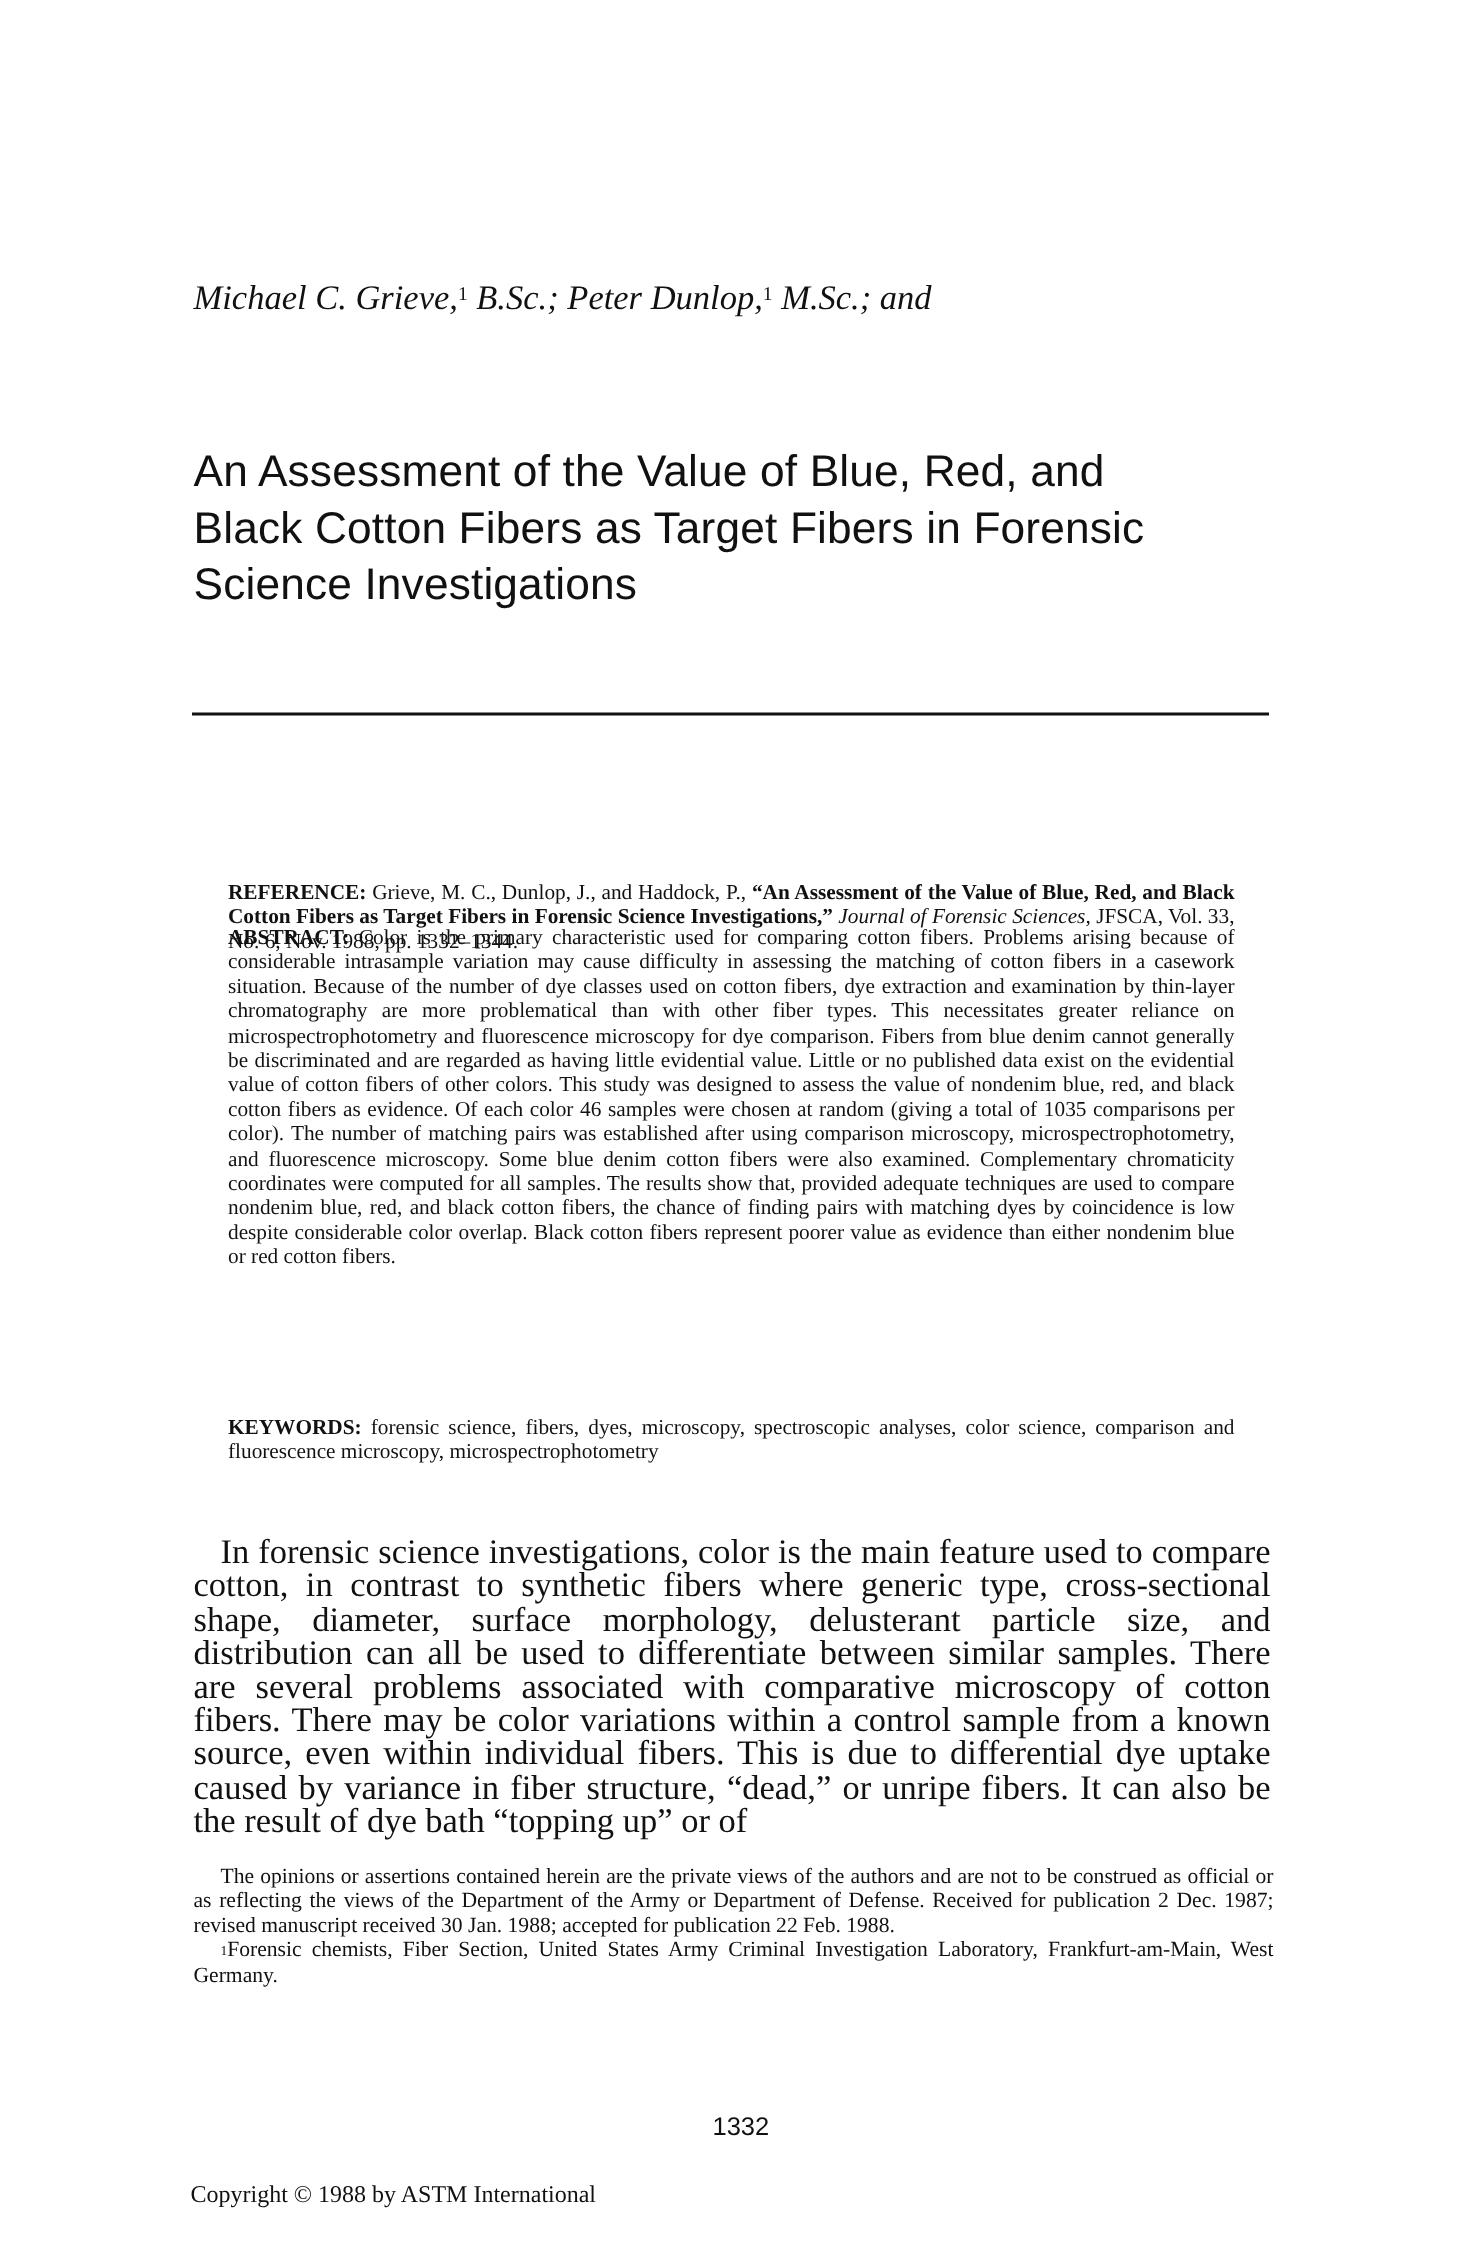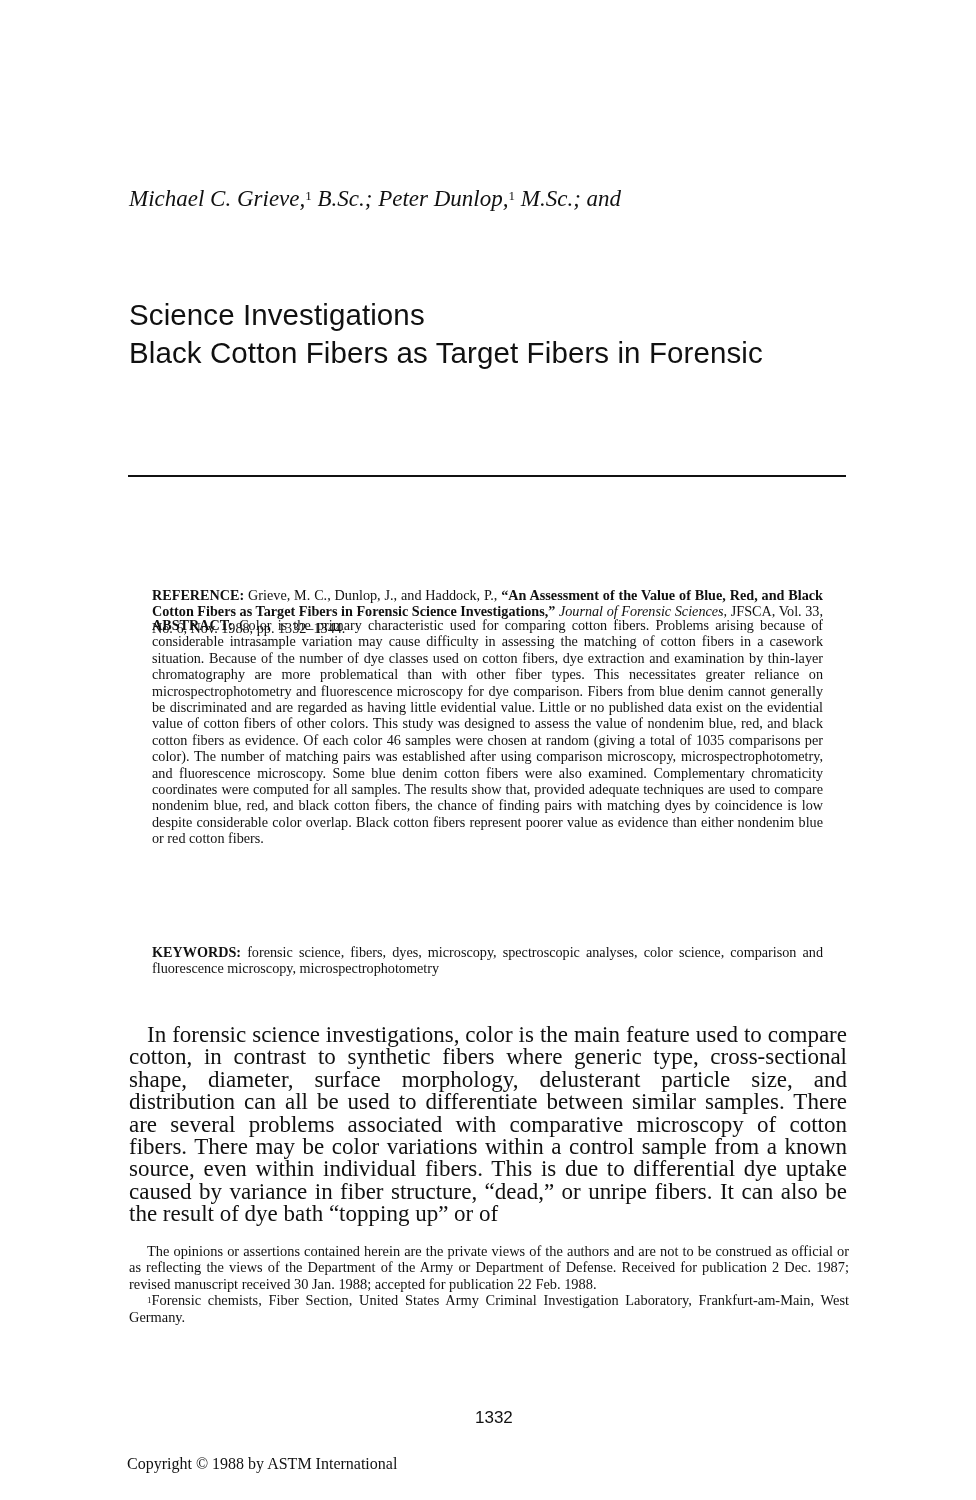--- a/index.html
+++ b/index.html
@@ -24,22 +24,23 @@
 </head>
 <body>
 
 <div class="abs authors">
   <div>
     <span>Michael C. Grieve,</span><sup>1</sup><span> B.Sc.; </span><span>Peter Dunlop,</span><sup>1</sup><span> M.Sc.; and</span>
   </div>
 </div>
 
 <div class="abs title">
+  <div>An Assessment of the Value of Blue, Red, and</div>
+  <div>Black Cotton Fibers as Target Fibers in Forensic</div>
   <div>Science Investigations</div>
-  <div>Black Cotton Fibers as Target Fibers in Forensic</div>
 </div>
 
 <div class="abs rule"></div>
 
 <div class="abs abstract-block ref">
   <b>REFERENCE:</b><span> Grieve, M. C., Dunlop, J., and Haddock, P., </span><b>“An Assessment of the Value of Blue, Red, and Black Cotton Fibers as Target Fibers in Forensic Science Investigations,”</b><i> Journal of Forensic Sciences,</i><span> JFSCA, Vol. 33, No. 6, Nov. 1988, pp. 1332–1344.</span>
 </div>
 
 <div class="abs abstract-block abs-text">
   <b>ABSTRACT:</b><span> Color is the primary characteristic used for comparing cotton fibers. Problems arising because of considerable intrasample variation may cause difficulty in assessing the matching of cotton fibers in a casework situation. Because of the number of dye classes used on cotton fibers, dye extraction and examination by thin-layer chromatography are more problematical than with other fiber types. This necessitates greater reliance on microspectrophotometry and fluorescence microscopy for dye comparison. Fibers from blue denim cannot generally be discriminated and are regarded as having little evidential value. Little or no published data exist on the evidential value of cotton fibers of other colors. This study was designed to assess the value of nondenim blue, red, and black cotton fibers as evidence. Of each color 46 samples were chosen at random (giving a total of 1035 comparisons per color). The number of matching pairs was established after using comparison microscopy, microspectrophotometry, and fluorescence microscopy. Some blue denim cotton fibers were also examined. Complementary chromaticity coordinates were computed for all samples. The results show that, provided adequate techniques are used to compare nondenim blue, red, and black cotton fibers, the chance of finding pairs with matching dyes by coincidence is low despite considerable color overlap. Black cotton fibers represent poorer value as evidence than either nondenim blue or red cotton fibers.</span>

